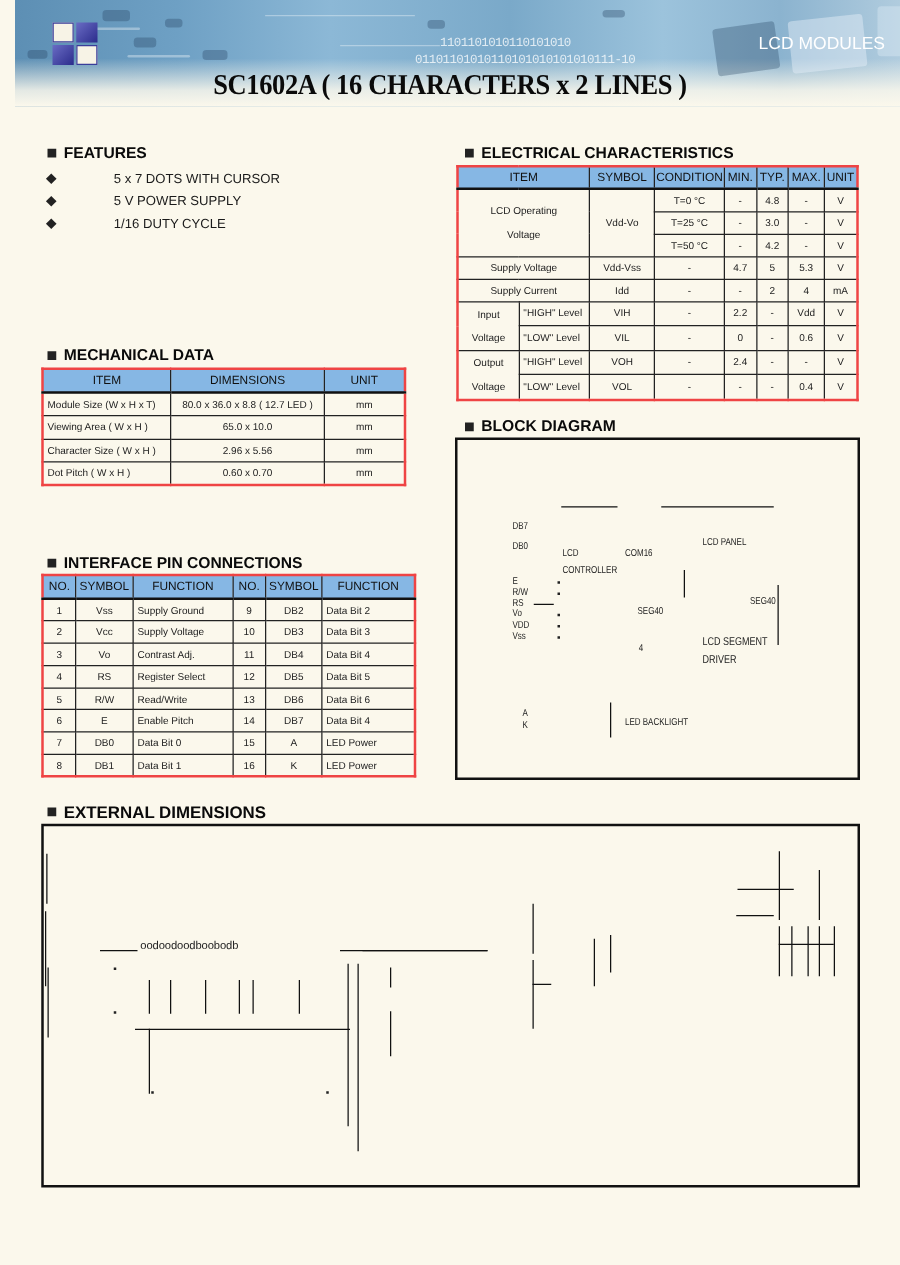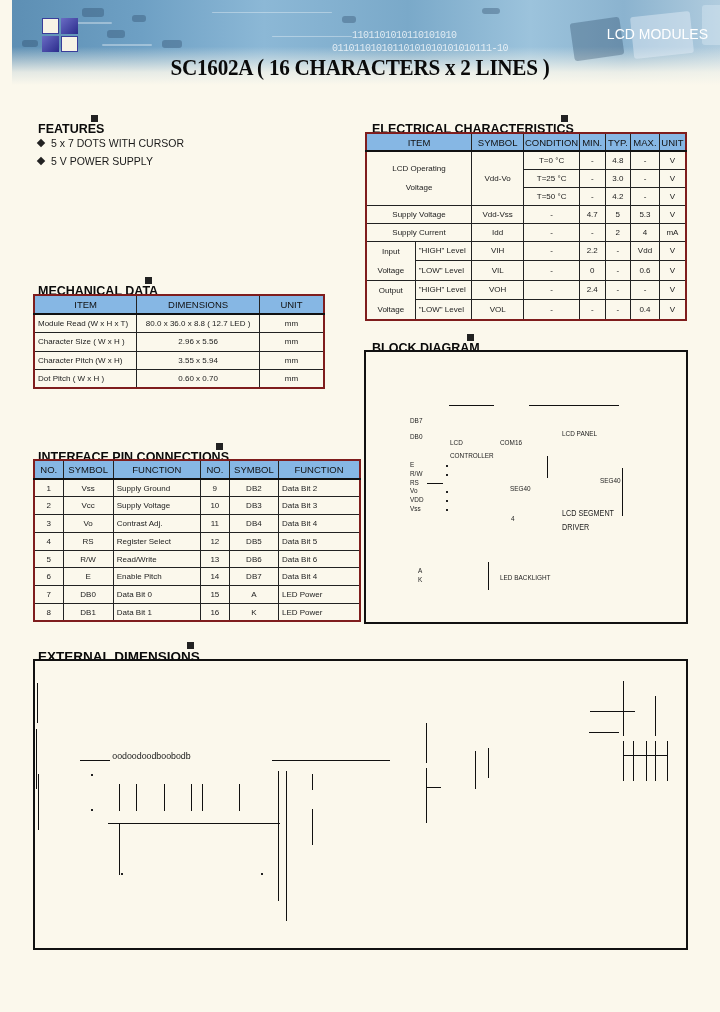--- a/index.html
+++ b/index.html
@@ -32,51 +32,52 @@
   }
   .main-title {
     position: absolute; left: 0; width: 720px; top: 55px; text-align: center;
     font-family: "Liberation Serif", serif; font-weight: bold; font-size: 23px; color: #0a0a0a;
     letter-spacing: -0.3px; transform: scaleX(0.92);
   }
 
   
   .section-head {
     position: absolute; font-size: 12.5px; font-weight: bold; color: #0a0a0a;
-    display: flex; align-items: flex-end; white-space: nowrap; flex-direction: column;
+    display: flex; align-items: center; white-space: nowrap;
   }
   .section-head .sq { display: inline-block; width: 7px; height: 7px; background: #222; margin-right: 6px; }
-  .section-head.big { font-size: 13.5px; text-decoration: underline; }
+  .section-head.big { font-size: 13.5px; }
 
   
   .features { position: absolute; left: 36px; top: 134px; }
   .features li {
     list-style: none; font-size: 10.5px; height: 18px; line-height: 18px; display: flex; align-items: center;
     color: #1a1a1a;
+    gap: 40px;
   }
   .features li .dia { display: inline-block; width: 6px; height: 6px; background: #222; transform: rotate(45deg); margin-right: 7px; margin-left: 2px; }
 
   
-  table.spec { position: absolute; border-collapse: collapse; border: 2px solid #7f1d1d; background: #fbf8ec; }
+  table.spec { position: absolute; border-collapse: collapse; border: 2px solid #ef4444; background: #fbf8ec; }
   table.spec th {
     background: #86b7e4; font-weight: normal; font-size: 9.5px; color: #111;
     border: 1px solid #222; border-bottom: 2px solid #111; padding: 0; text-align: center;
   }
   table.spec td {
     font-size: 8px; color: #222; border: 1px solid #222; padding: 0 3px; text-align: center; white-space: nowrap;
   }
   table.spec td.l { text-align: left; }
 
   
   #mech { left: 33px; top: 294px; width: 292px; }
   #mech th { height: 19px; }
   #mech td { height: 18.5px; }
 
   
-  #pins { left: 33px; top: 459px; width: 328px; }
+  #pins { left: 33px; top: 459px; width: 300px; }
   #pins th { height: 19px; }
   #pins td { height: 17.8px; }
 
   
   #elec { left: 365px; top: 132px; width: 322px; }
   #elec th { height: 18px; font-size: 9.5px; }
   #elec td { height: 18px; font-size: 8px; }
 
   
   .diagram-box { position: absolute; border: 2px solid #111; background: #fbf8ec; }
@@ -128,51 +129,55 @@
 </div>
 <ul class="features">
   <li>
       <span class="dia"></span>
       <span>5 x 7 DOTS WITH CURSOR</span>
     </li>
   <li>
       <span class="dia"></span>
       <span>5 V POWER SUPPLY</span>
     </li>
+  <li>
+      <span class="dia"></span>
+      <span>1/16 DUTY CYCLE</span>
+    </li>
 </ul>
 
 <div class="section-head" style="left:38px;top:277px;">
   <span class="sq"></span>
   <span>MECHANICAL DATA</span>
 </div>
 <table class="spec" id="mech">
   <colgroup>
       <col style="width:103px">
       <col style="width:123px">
       <col style="width:66px">
     </colgroup>
   <tbody>
       <tr>
     <th>ITEM</th>
     <th>DIMENSIONS</th>
     <th>UNIT</th>
   </tr>
   <tr>
-        <td class="l">Module Read (W x H x T)</td>
+        <td class="l">Module Size (W x H x T)</td>
         <td>80.0 x 36.0 x 8.8 ( 12.7 LED )</td>
         <td>mm</td>
       </tr>
   <tr>
+        <td class="l">Viewing Area ( W x H )</td>
+        <td>65.0 x 10.0</td>
+        <td>mm</td>
+      </tr>
+  <tr>
         <td class="l">Character Size ( W x H )</td>
         <td>2.96 x 5.56</td>
-        <td>mm</td>
-      </tr>
-  <tr>
-        <td class="l">Character Pitch (W x H)</td>
-        <td>3.55 x 5.94</td>
         <td>mm</td>
       </tr>
   <tr>
         <td class="l">Dot Pitch ( W x H )</td>
         <td>0.60 x 0.70</td>
         <td>mm</td>
       </tr>
 </tbody>
   </table>
 

